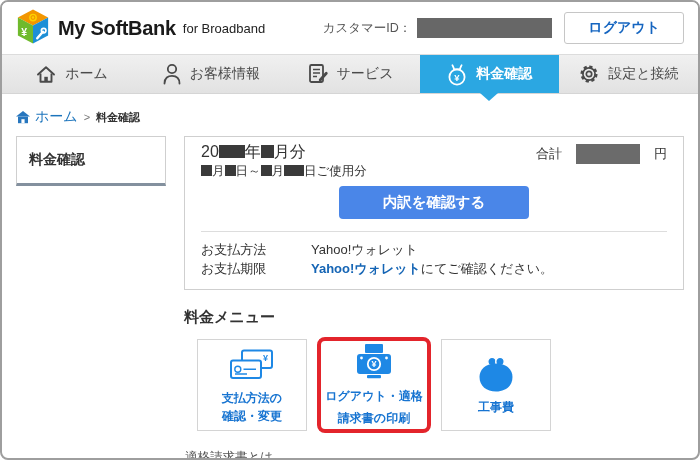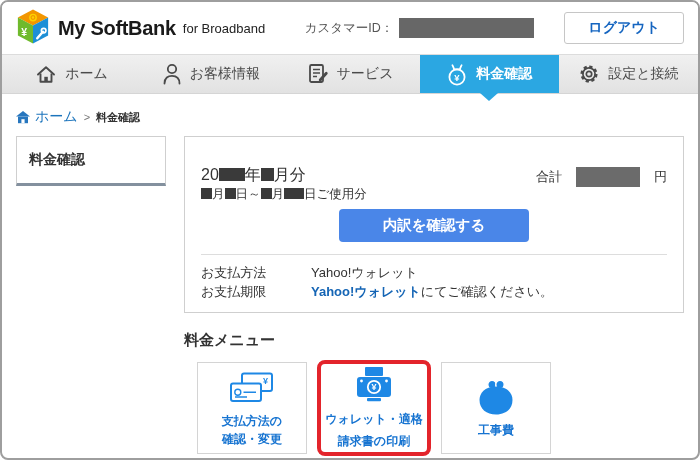--- a/index.html
+++ b/index.html
@@ -9,40 +9,40 @@
 
   
   .hdr { height:52px; display:flex; align-items:center; padding:0 14px; background:#fff; }
   .logo { margin-right:8px; flex:none; }
   .brand { font-size:20px; font-weight:700; color:#1a1a1a; letter-spacing:-0.3px; white-space:nowrap; }
   .brand-sub { font-size:13px; font-weight:400; color:#222; margin-left:7px; }
   .hdr-spacer { flex:1; }
   .cust-label { font-size:12.5px; color:#555; white-space:nowrap; }
   .mask { display:inline-block; background:#676767; vertical-align:middle; }
   .mask-cust { width:135px; height:20px; margin:0 12px 0 6px; }
-  .logout-btn { background:#fff; border:1px solid #c6c6c6; border-radius:3px; color:#1565c0; font-weight:700; font-size:14px; padding:6px 23px; cursor:pointer; font-family:inherit;margin-left:18px; }
+  .logout-btn { background:#fff; border:1px solid #c6c6c6; border-radius:3px; color:#1565c0; font-weight:700; font-size:14px; padding:6px 23px; cursor:pointer; font-family:inherit; }
 
   
   .nav { height:40px; display:flex; background:linear-gradient(#f0f0f0,#e2e2e2); border-top:1px solid #dcdcdc; border-bottom:1px solid #d5d5d5; position:relative; }
   .nav-item { flex:1; display:flex; align-items:center; justify-content:center; gap:8px; font-size:14px; color:#4a4a4a; cursor:pointer; position:relative; }
   .nav-item.active { background:#2ba7e2; color:#fff; font-weight:700; }
   .nav-item.active::after { content:""; position:absolute; bottom:-8px; left:50%; transform:translateX(-50%); border-left:9px solid transparent; border-right:9px solid transparent; border-top:8px solid #2ba7e2; z-index:3; }
 
   
   .content { padding:0 14px; }
   .crumbs { margin:14px 0 10px; display:flex; align-items:center; gap:6px; }
   .crumb-home { display:flex; align-items:center; gap:5px; color:#1c74bc; font-size:14px; text-decoration:none; cursor:pointer; }
   .crumb-sep { color:#777; font-size:11px; }
   .crumb-cur { color:#333; font-size:11px; font-weight:700; }
 
   .body-row { display:flex; gap:18px; align-items:flex-start; }
   .side-box { width:150px; border:1px solid #cfcfcf; border-bottom:3px solid #83909e; padding:14px 12px; font-size:14px; font-weight:700; color:#333; background:#fff; cursor:pointer; }
   .main-col { flex:1; }
 
-  .bill-box { border:1px solid #cfcfcf; padding:28px 16px 10px; background:#fff; }
+  .bill-box { border:1px solid #cfcfcf; padding:5px 16px 10px; background:#fff; }
   .bill-head { display:flex; justify-content:space-between; align-items:flex-start; }
   .period { font-size:16px; color:#333; }
   .mask-yr { width:26px; height:13px; background:#3a3a3a; vertical-align:-1px; }
   .mask-mo { width:13px; height:13px; background:#3a3a3a; vertical-align:-1px; }
   .usage { font-size:12.5px; color:#333; }
   .mask-d { width:11px; height:11px; background:#3a3a3a; vertical-align:-1px; }
   .mask-d2 { width:20px; height:11px; background:#3a3a3a; vertical-align:-1px; }
   .total { display:flex; align-items:center; gap:14px; font-size:13px; color:#333; margin-top:2px; }
   .mask-total { width:64px; height:20px; background:#6b6b6b; }
   .detail-btn { display:block; margin:6px auto 12px; width:190px; height:33px; background:#4a86e8; border:none; border-radius:4px; color:#fff; font-weight:700; font-size:14.5px; cursor:pointer; font-family:inherit; }
@@ -205,21 +205,21 @@
                 <rect x="11" y="0" width="18" height="9" rx="1" fill="#1e88e5"></rect>
                 <rect x="3" y="10" width="34" height="20" rx="3" fill="#1e88e5"></rect>
                 <circle cx="7.5" cy="14" r="1.4" fill="#fff"></circle>
                 <circle cx="32.5" cy="14" r="1.4" fill="#fff"></circle>
                 <circle cx="20" cy="20" r="6.2" fill="none" stroke="#fff" stroke-width="1.8"></circle>
                 <text x="20" y="23.4" text-anchor="middle" font-size="9" font-weight="bold" fill="#fff">¥</text>
                 <rect x="13" y="31" width="14" height="3.2" rx="1" fill="#1e88e5"></rect>
               </svg>
             </span>
             <div class="fee-label">
-              <div>ウォレット・適格</div>
+              <div>ログアウト・適格</div>
               <div>請求書の印刷</div>
             </div>
           </div>
 
           <div class="fee-box">
             <span class="ficon">
               <svg width="42" height="37" viewBox="0 0 42 37">
                 <circle cx="17" cy="5.5" r="4.2" fill="#1e88e5" stroke="#fff" stroke-width="1.4"></circle>
                 <circle cx="25" cy="5.5" r="4.2" fill="#1e88e5" stroke="#fff" stroke-width="1.4"></circle>
                 <path d="M21 7.5 C9.5 7.5 4.5 14.5 4.5 21 C4.5 30 11.5 35.5 21 35.5 C30.5 35.5 37.5 30 37.5 21 C37.5 14.5 32.5 7.5 21 7.5 Z" fill="#1e88e5"></path>

